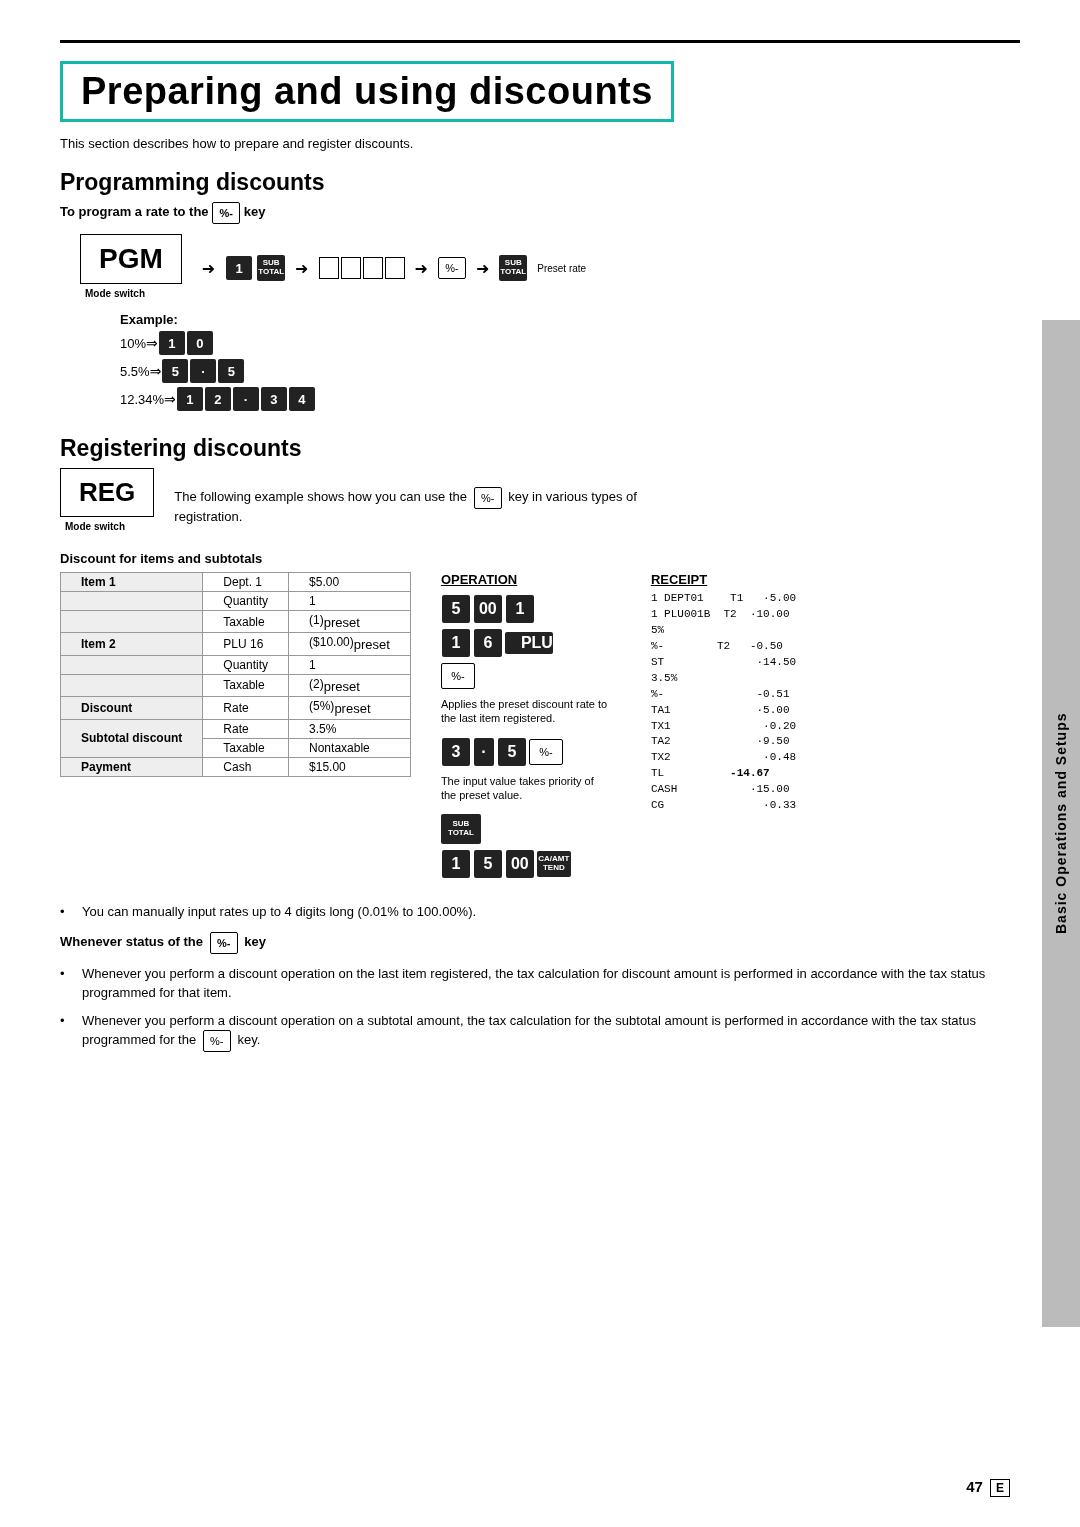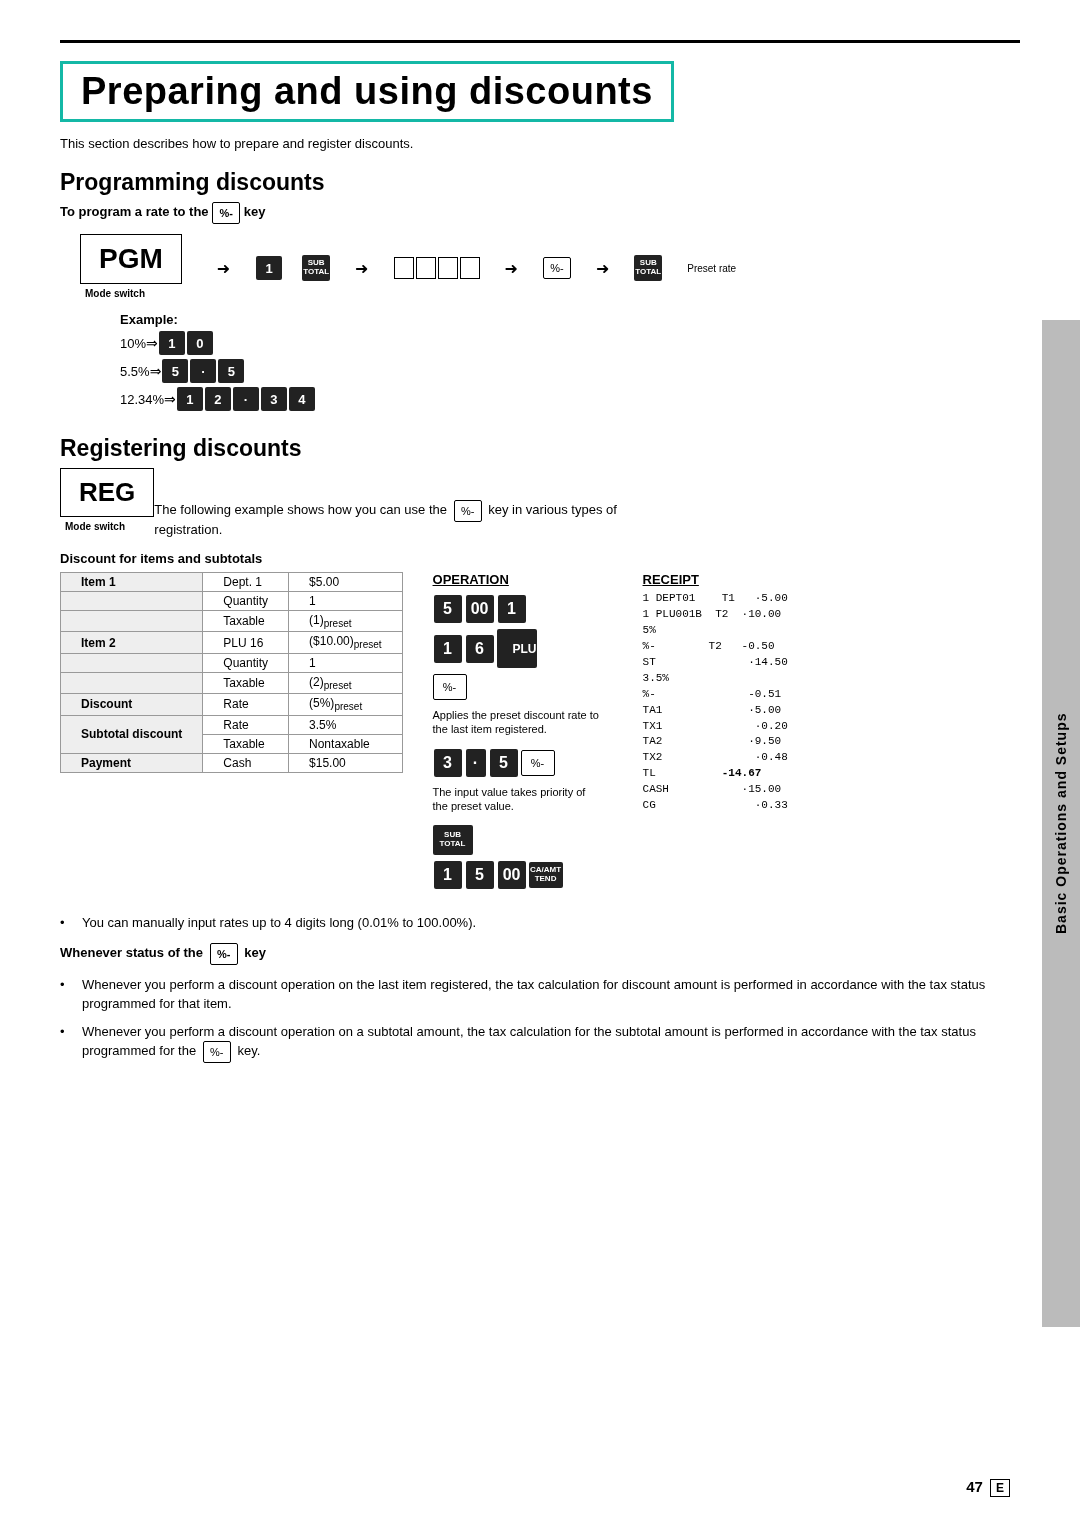--- a/index.html
+++ b/index.html
@@ -85,21 +85,21 @@
       margin: 0 6px;
       vertical-align: middle;
     }
 
     
     .flow-row {
       display: flex;
       align-items: center;
       margin: 10px 0 6px 0;
       flex-wrap: wrap;
-      gap: 19px;
+      gap: 4px;
     }
 
     
     .example-block {
       margin: 10px 0 10px 60px;
     }
     .example-heading {
       font-weight: 700;
       margin-bottom: 4px;
     }
@@ -111,21 +111,22 @@
       gap: 0;
     }
 
     
     .reg-section {
       margin-top: 24px;
     }
 
     .reg-flow {
       display: flex;
-      align-items: flex-end;
+      align-items: center;
+      gap: 20px;
       margin-bottom: 14px;
     }
 
     .reg-desc {
       font-size: 13px;
       max-width: 500px;
       padding-top: 6px;
     }
 
     
@@ -327,21 +328,21 @@
       vertical-align: middle;
     }
     .empty-box {
       width: 20px;
       height: 22px;
       border: 1.5px solid #000;
       display: inline-block;
     }
 
     .taxable-key {
-      font-size: 10px;
+      font-size: 13px;
       vertical-align: sub;
     }
 
     .mode-switch-label {
       font-size: 10px;
       position: absolute;
       bottom: -16px;
       left: 4px;
     }
   </style>
@@ -507,21 +508,21 @@
 
         <div class="op-row">
           <span class="key-box" style="font-size:16px; min-width:28px; height:28px;">5</span>
           <span class="key-box" style="font-size:16px; min-width:28px; height:28px;">00</span>
           <span class="key-box" style="font-size:16px; min-width:28px; height:28px;">1</span>
         </div>
 
         <div class="op-row">
           <span class="key-box" style="font-size:16px; min-width:28px; height:28px;">1</span>
           <span class="key-box" style="font-size:16px; min-width:28px; height:28px;">6</span>
-          <span class="plu-key" style="font-size:12px; min-width:34px; height:39px;padding-left:16px;">PLU</span>
+          <span class="plu-key" style="font-size:16px; min-width:34px; height:22px;padding-left:16px;">PLU</span>
         </div>
 
         <div class="op-row">
           <span class="pct-key" style="min-width:34px; height:26px;">%-</span>
         </div>
         <div class="op-note">Applies the preset discount rate to the last item registered.</div>
 
         <div class="op-row" style="margin-top:8px;">
           <span class="key-box" style="font-size:16px; min-width:28px; height:28px;">3</span>
           <span class="key-box" style="font-size:16px; min-width:20px; height:28px;">·</span>

